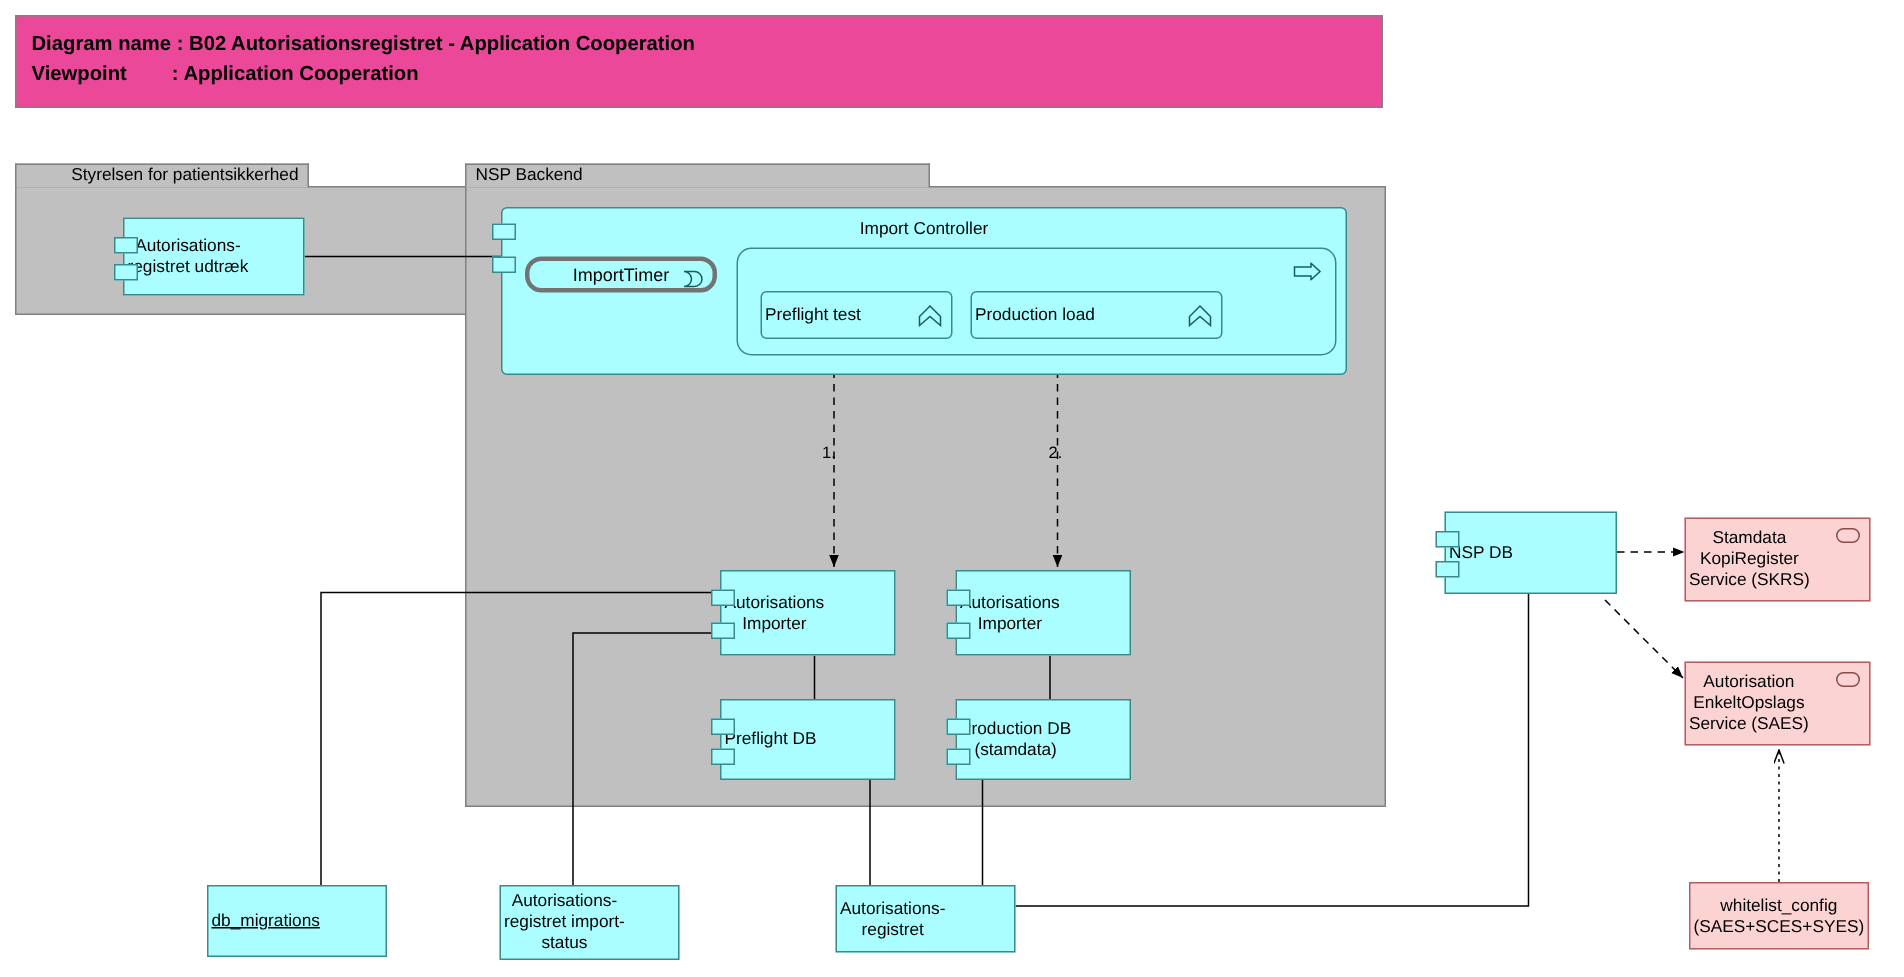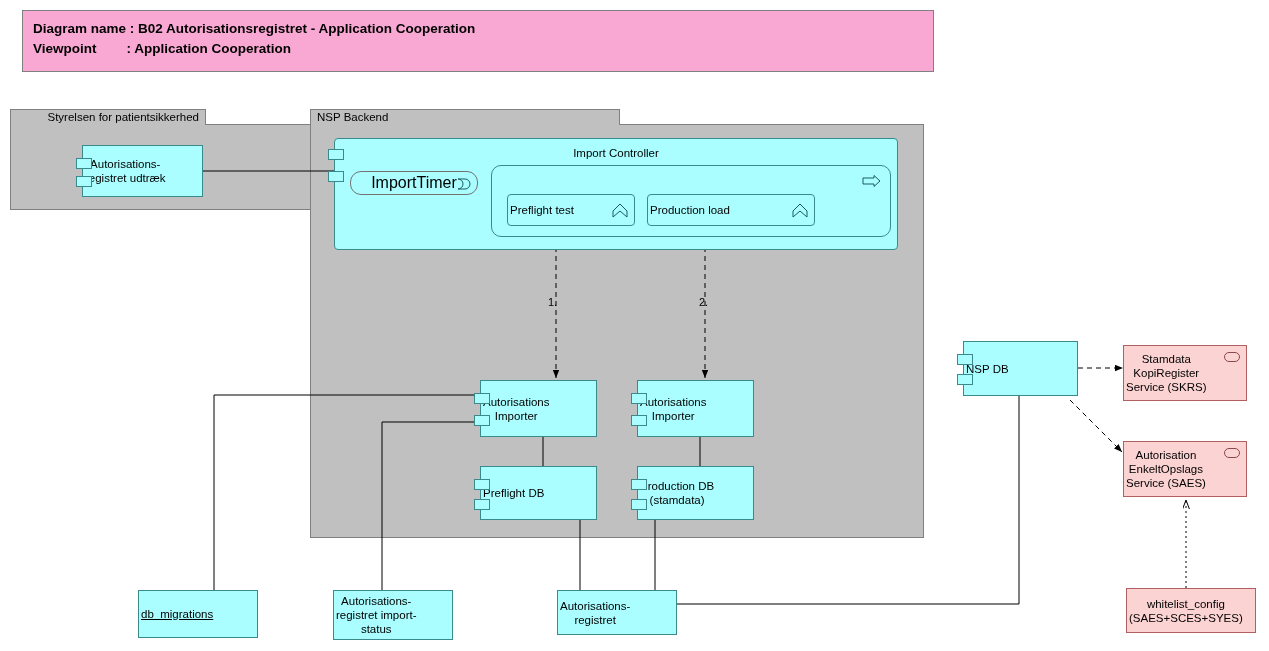--- a/index.html
+++ b/index.html
@@ -14,22 +14,22 @@
     position: relative;
     width: 1269px;
     height: 651px;
     overflow: hidden;
     background: #ffffff;
   }
   .abs { position: absolute; box-sizing: border-box; }
 
   
   .header-box {
-    left: 22px; top: 10px; width: 912px; height: 62px;
-    background: #f9a8d4;
+    left: 10px; top: 10px; width: 912px; height: 62px;
+    background: #ec4899;
     border: 1px solid #808080;
     padding: 8px 10px;
   }
   .header-line {
     font-size: 13.5px;
     font-weight: bold;
     color: #000000;
     line-height: 20px;
     white-space: pre;
   }
@@ -94,23 +94,23 @@
   }
   .caption {
     position: absolute;
     left: 0; right: 0;
     text-align: center;
     font-size: 11.5px;
     color: #000000;
   }
   .pill {
     background: #aafeff;
-    border: 1px solid #737373;
+    border: 3px solid #737373;
     border-radius: 11px;
-    font-size: 16px;
+    font-size: 12px;
     color: #000000;
     display: flex;
     align-items: center;
     justify-content: center;
     padding: 0 8px;
   }
 
   .icon { position: absolute; }
 
   svg.wires {
@@ -283,18 +283,18 @@
     <span>Autorisations-
 registret import-
 status</span>
   </div>
 
   <div class="abs node" style="left:557px; top:590px; width:120px; height:45px; white-space:pre-line;">
     <span>Autorisations-
 registret</span>
   </div>
 
-  <div class="abs node pink" style="left:1126px; top:588px; width:130px; height:45px; white-space:pre-line;">
+  <div class="abs node pink" style="left:1126px; top:588px; width:120px; height:45px; white-space:pre-line;">
     <span>whitelist_config
 (SAES+SCES+SYES)</span>
   </div>
 
 </div>
 
 </body></html>

